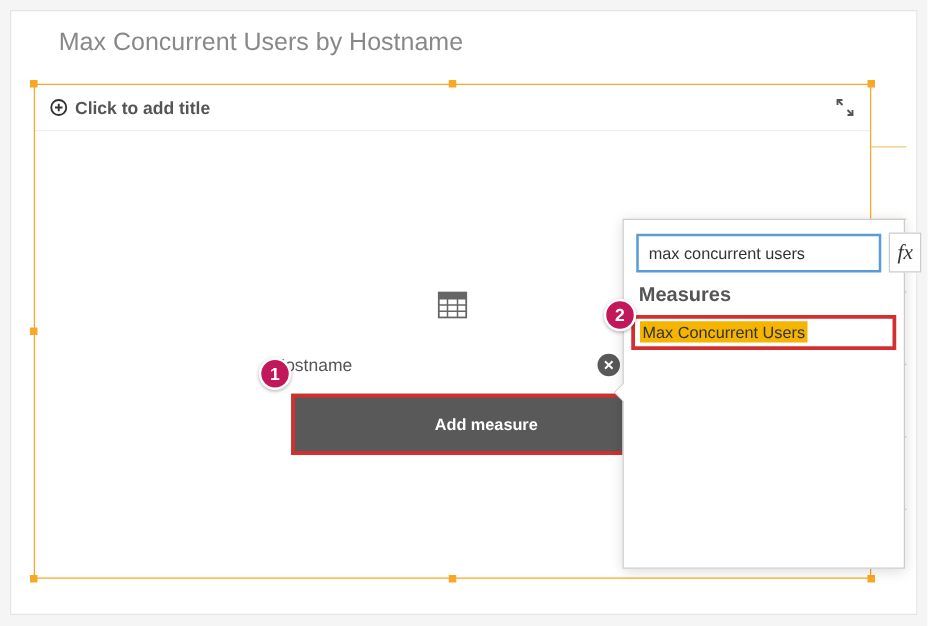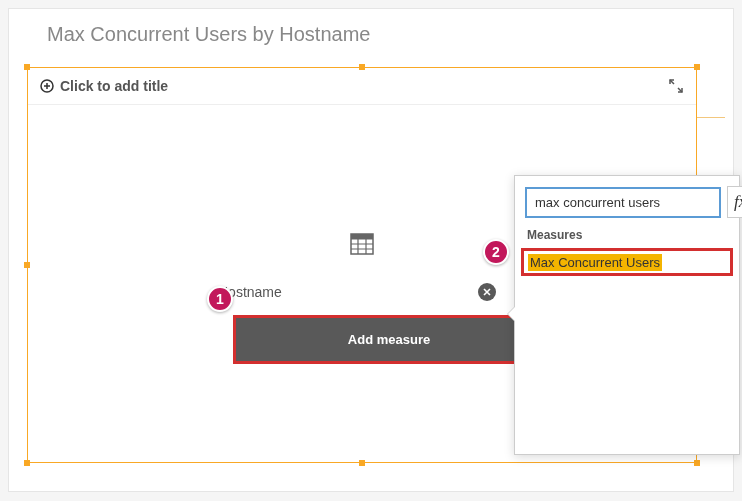--- a/index.html
+++ b/index.html
@@ -145,21 +145,20 @@
     .popover {
       position: absolute;
       top: 175px;
       left: 498px;
       width: 226px;
       background: #fff;
       border: 1px solid #ccc;
       box-shadow: 0 2px 10px rgba(0,0,0,0.15);
       z-index: 20;
       height: 280px;
-      margin-left: 16px;
     }
     .popover::before {
       content: "";
       position: absolute;
       left: -8px; top: 130px;
       border: 8px solid transparent;
       border-right-color: #ccc;
       border-left: none;
     }
     .popover::after {
@@ -189,21 +188,21 @@
       border: 1px solid #ccc;
       padding: 5px 6px;
       font-style: italic;
       font-size: 17px;
       color: #333;
       cursor: pointer;
       background: #fff;
       font-family: "Times New Roman", serif;
     }
     .section-label {
-      font-size: 12px;
+      font-size: 16px;
       color: #555;
       font-weight: 600;
       padding: 4px 0 6px 12px;
     }
     .measure-item-wrap {
       border: 3px solid #d32f2f;
       margin: 0 6px;
       padding: 2px 4px;
     }
     .measure-item {

